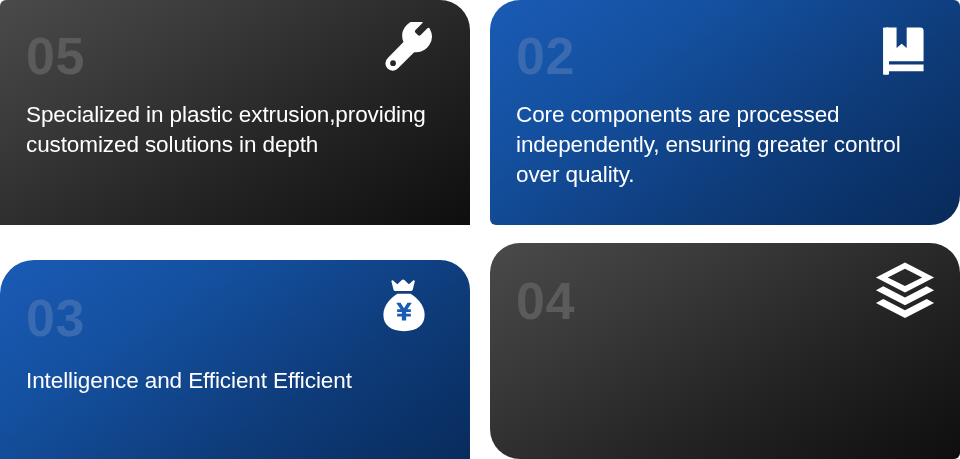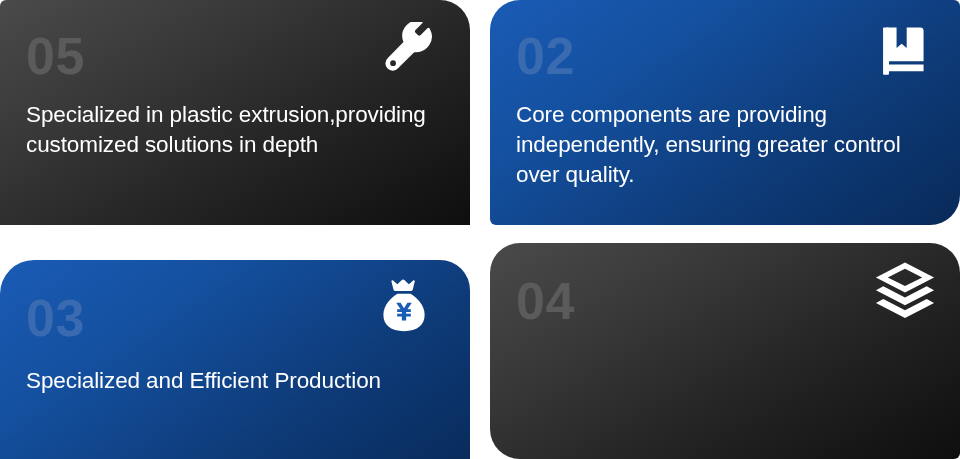--- a/index.html
+++ b/index.html
@@ -126,37 +126,37 @@
       <div class="card-number">02</div>
 
       <div class="card-icon">
         <svg viewBox="0 0 64 64" xmlns="http://www.w3.org/2000/svg" aria-hidden="true">
           <path fill="#ffffff" d="M10 4h12v24.5l6-5 6 5V4h16a4 4 0 0 1 4 4v36H14a4 4 0 0 0-4 4V4z"></path>
           <path fill="#ffffff" d="M14 48h40v8H14a4 4 0 0 1 0-8z"></path>
           <rect fill="#ffffff" x="6" y="4" width="7" height="56" rx="1"></rect>
         </svg>
       </div>
 
-      <div class="card-text">Core components are providing independently, ensuring greater control over quality.</div>
+      <div class="card-text">Core components are processed independently, ensuring greater control over quality.</div>
     </div>
   </div>
 
   <div class="card card-3 theme-blue">
     <div class="card-inner">
       <div class="card-number">03</div>
 
       <div class="card-icon">
         <svg viewBox="0 0 64 64" xmlns="http://www.w3.org/2000/svg" aria-hidden="true">
           <path fill="#ffffff" d="M18.5 6.5c.4-.9 1.4-1.1 2.1-.5l4.3 3.8 4.5-4.3c.9-.9 2.4-.9 3.3 0l4.5 4.3 4.3-3.8c.7-.6 1.7-.4 2.1.5l-2.3 9.3a1.6 1.6 0 0 1-1.6 1.2H22.4a1.6 1.6 0 0 1-1.6-1.2z"></path>
           <path fill="#ffffff" d="M25 20h14c6 3.5 15 11.5 15 22.5S46 60 32 60 10 53.5 10 42.5 19 23.5 25 20z"></path>
           <path fill="#1a5bb5" d="M28.3 29.5l3.7 6 3.7-6h4.6l-4.6 7h3.6v2.9h-5v1.9h5v2.9h-5v4.3h-4.6v-4.3h-5v-2.9h5v-1.9h-5v-2.9h3.6l-4.6-7z"></path>
         </svg>
       </div>
 
-      <div class="card-text">Specialized and Efficient Production</div>
+      <div class="card-text">Intelligence and Efficient Efficient</div>
     </div>
   </div>
 
   <div class="card card-4 theme-dark">
     <div class="card-inner">
       <div class="card-number">04</div>
 
       <div class="card-icon">
         <svg viewBox="0 0 64 64" xmlns="http://www.w3.org/2000/svg" aria-hidden="true">
           <path fill="#ffffff" d="M32 3.5 62 19 32 34.5 2 19 32 3.5zm0 6.6L14.2 19 32 27.9 49.8 19 32 10.1z"></path>

